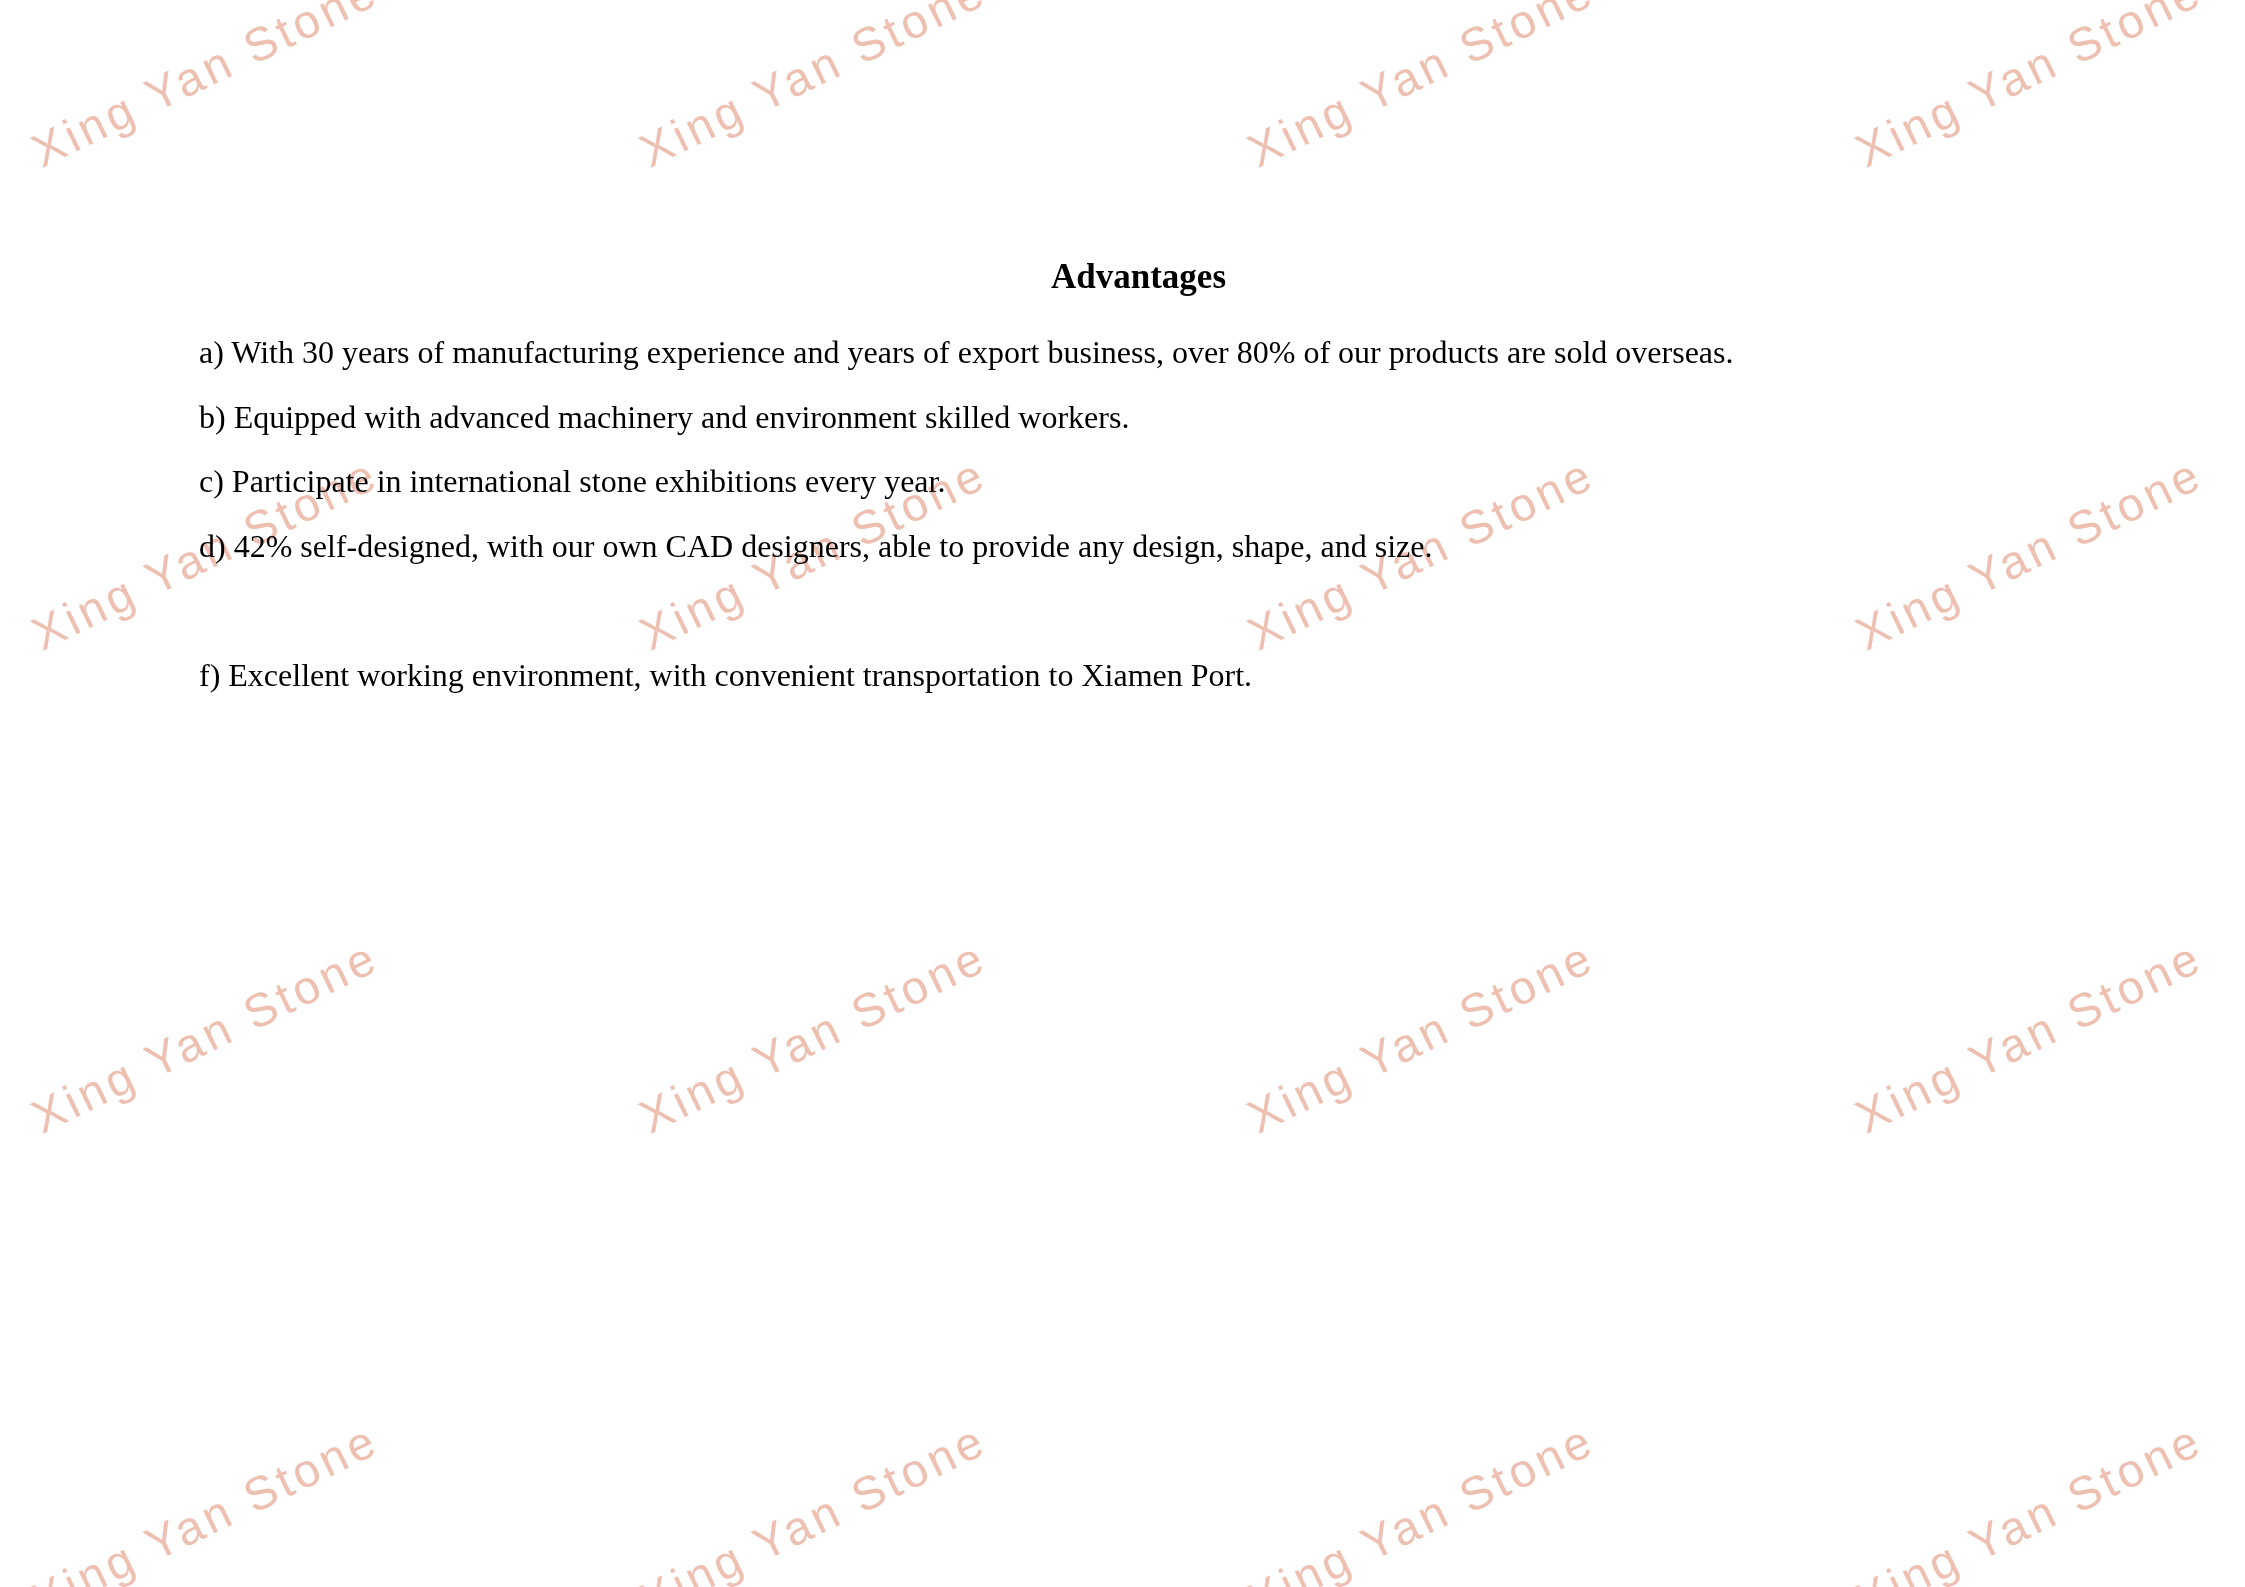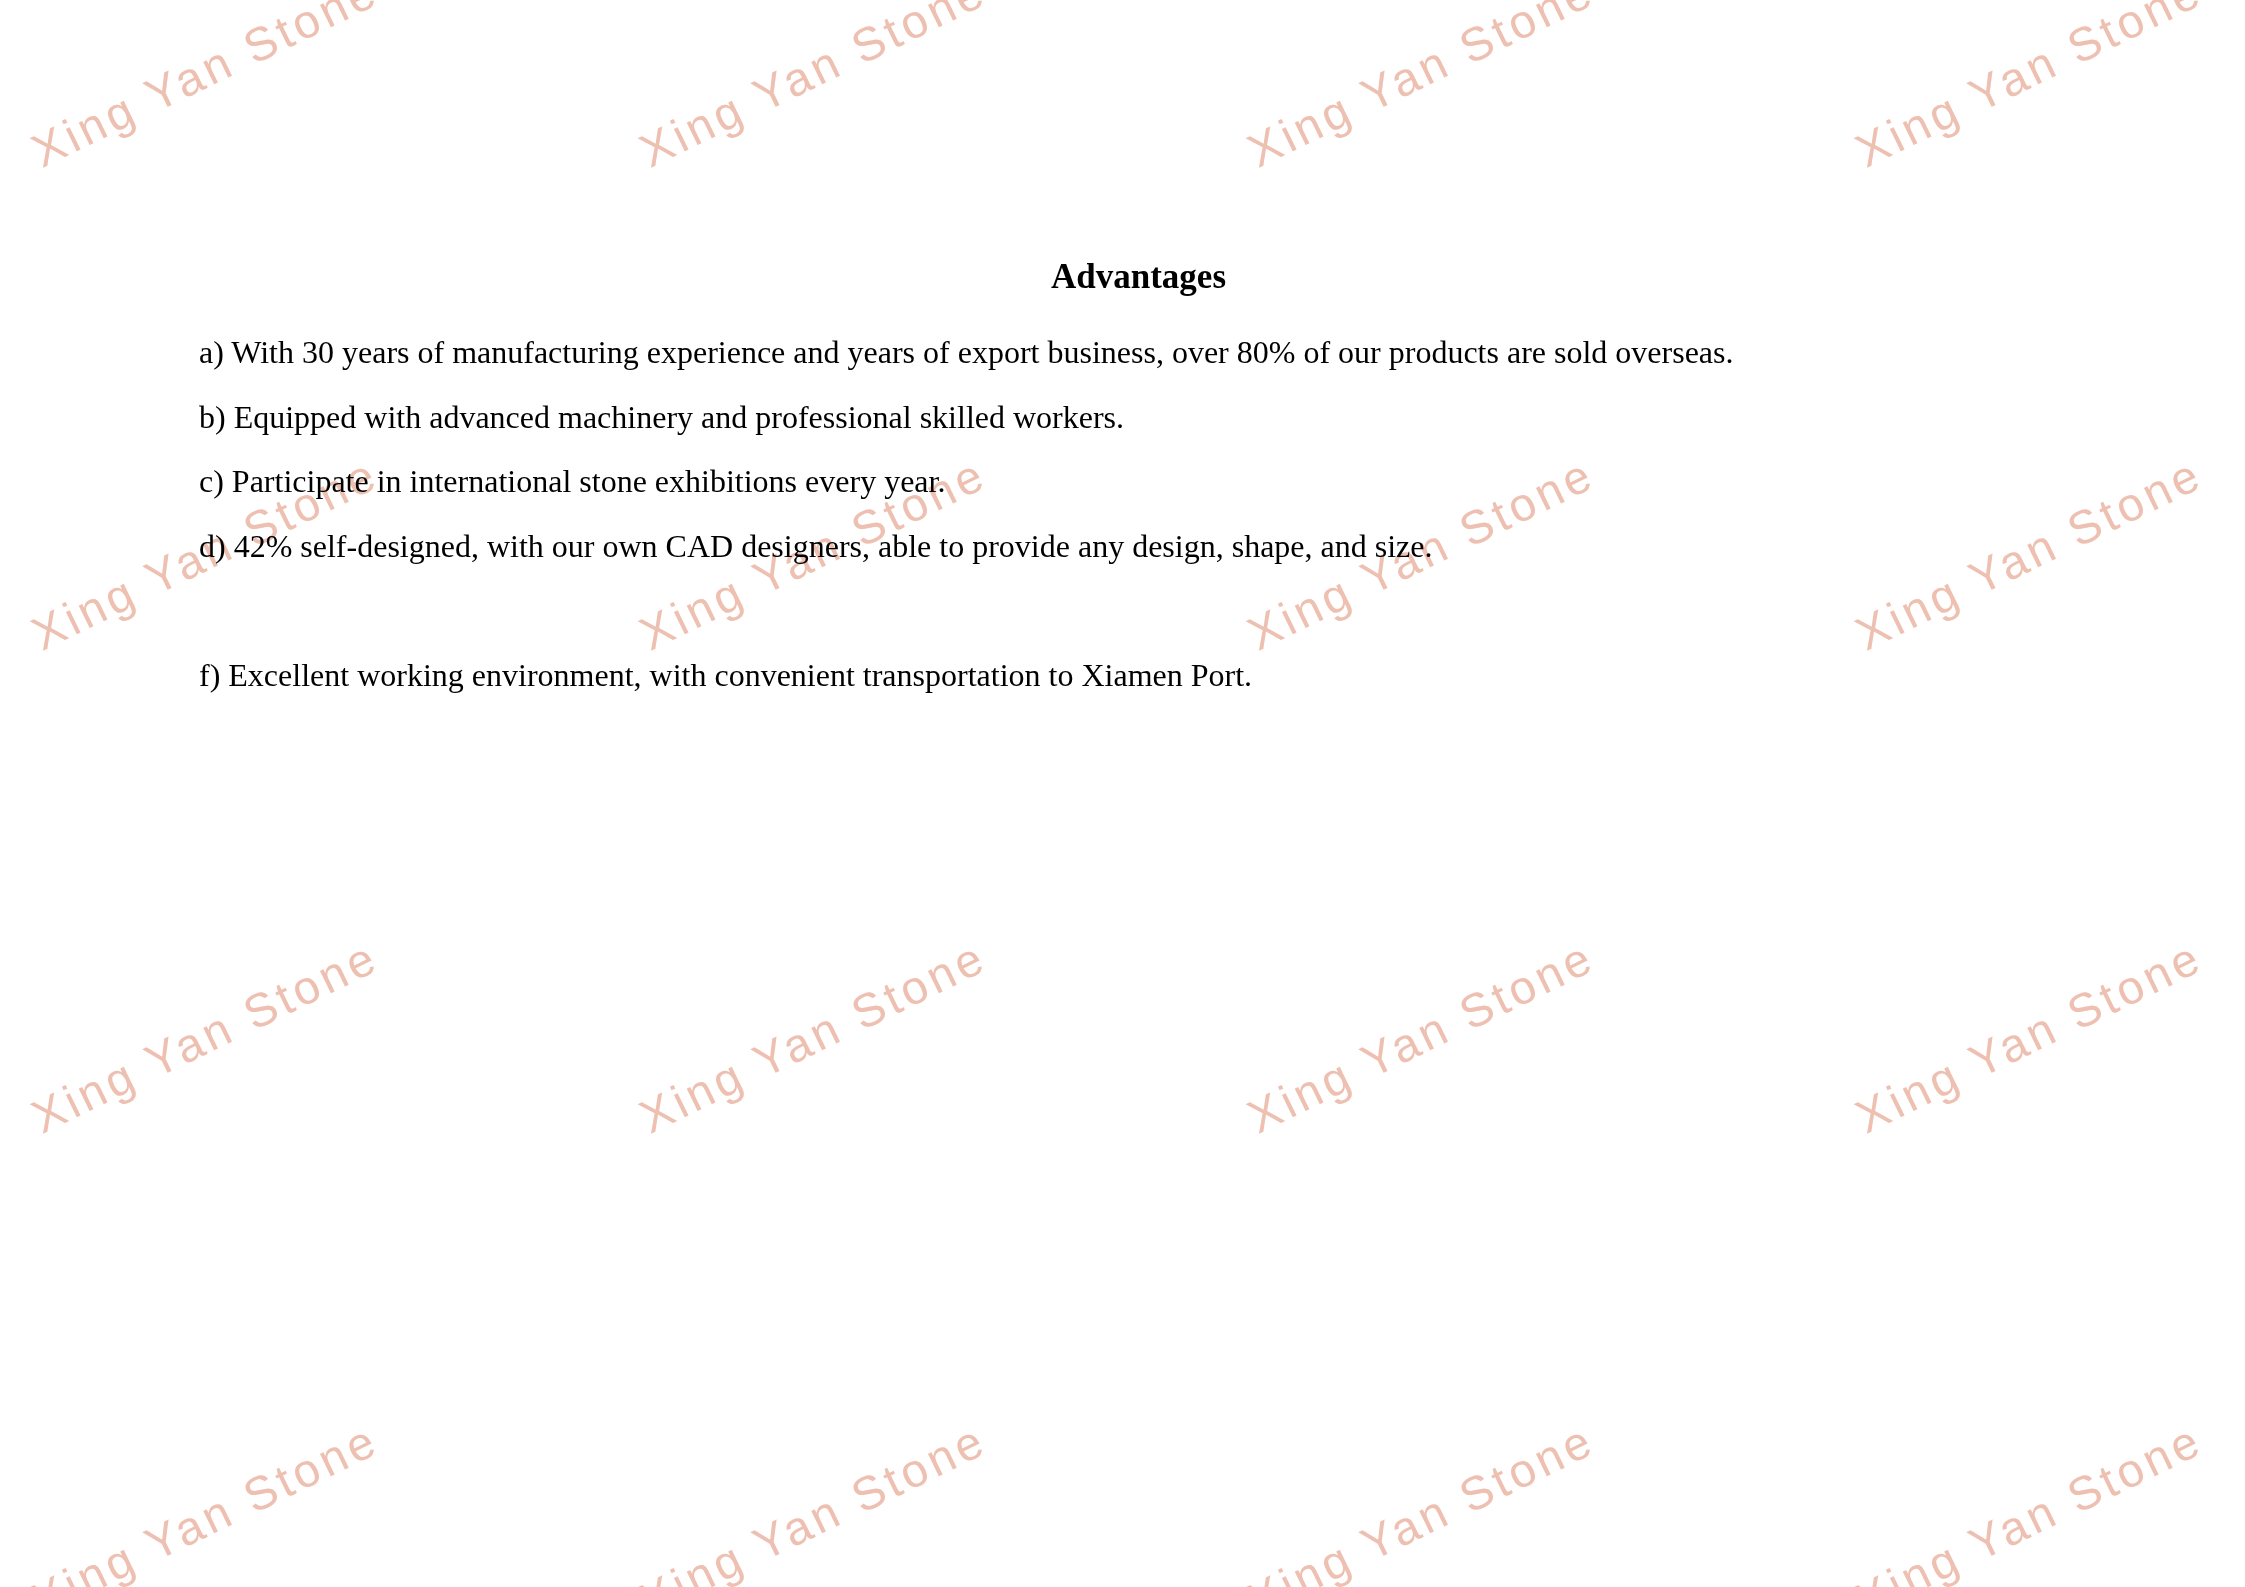--- a/index.html
+++ b/index.html
@@ -78,21 +78,21 @@
       <div class="watermark" style="left: 43px; top: 1577px; color: rgb(238, 192, 177); transform: rotate(-26deg);">Xing Yan Stone</div>
       <div class="watermark" style="left: 651px; top: 1577px; color: rgb(238, 192, 177); transform: rotate(-26deg);">Xing Yan Stone</div>
       <div class="watermark" style="left: 1259px; top: 1577px; color: rgb(238, 192, 177); transform: rotate(-26deg);">Xing Yan Stone</div>
       <div class="watermark" style="left: 1867px; top: 1577px; color: rgb(238, 192, 177); transform: rotate(-26deg);">Xing Yan Stone</div>
     </div>
 
   <h1 class="doc-title">Advantages</h1>
 
   <p class="advantage-line" style="top:324px">a) With 30 years of manufacturing experience and years of export business, over 80% of our products are sold overseas.</p>
 
-  <p class="advantage-line" style="top:389px">b) Equipped with advanced machinery and professional skilled workers.</p>
+  <p class="advantage-line" style="top:389px">b) Equipped with advanced machinery and environment skilled workers.</p>
 
   <p class="advantage-line" style="top:453px">c) Participate in international stone exhibitions every year.</p>
 
   <p class="advantage-line" style="top:518px">d) 42% self-designed, with our own CAD designers, able to provide any design, shape, and size.</p>
 
 
   <p class="advantage-line" style="top:647px">f) Excellent working environment, with convenient transportation to Xiamen Port.</p>
 
 </div>
 

